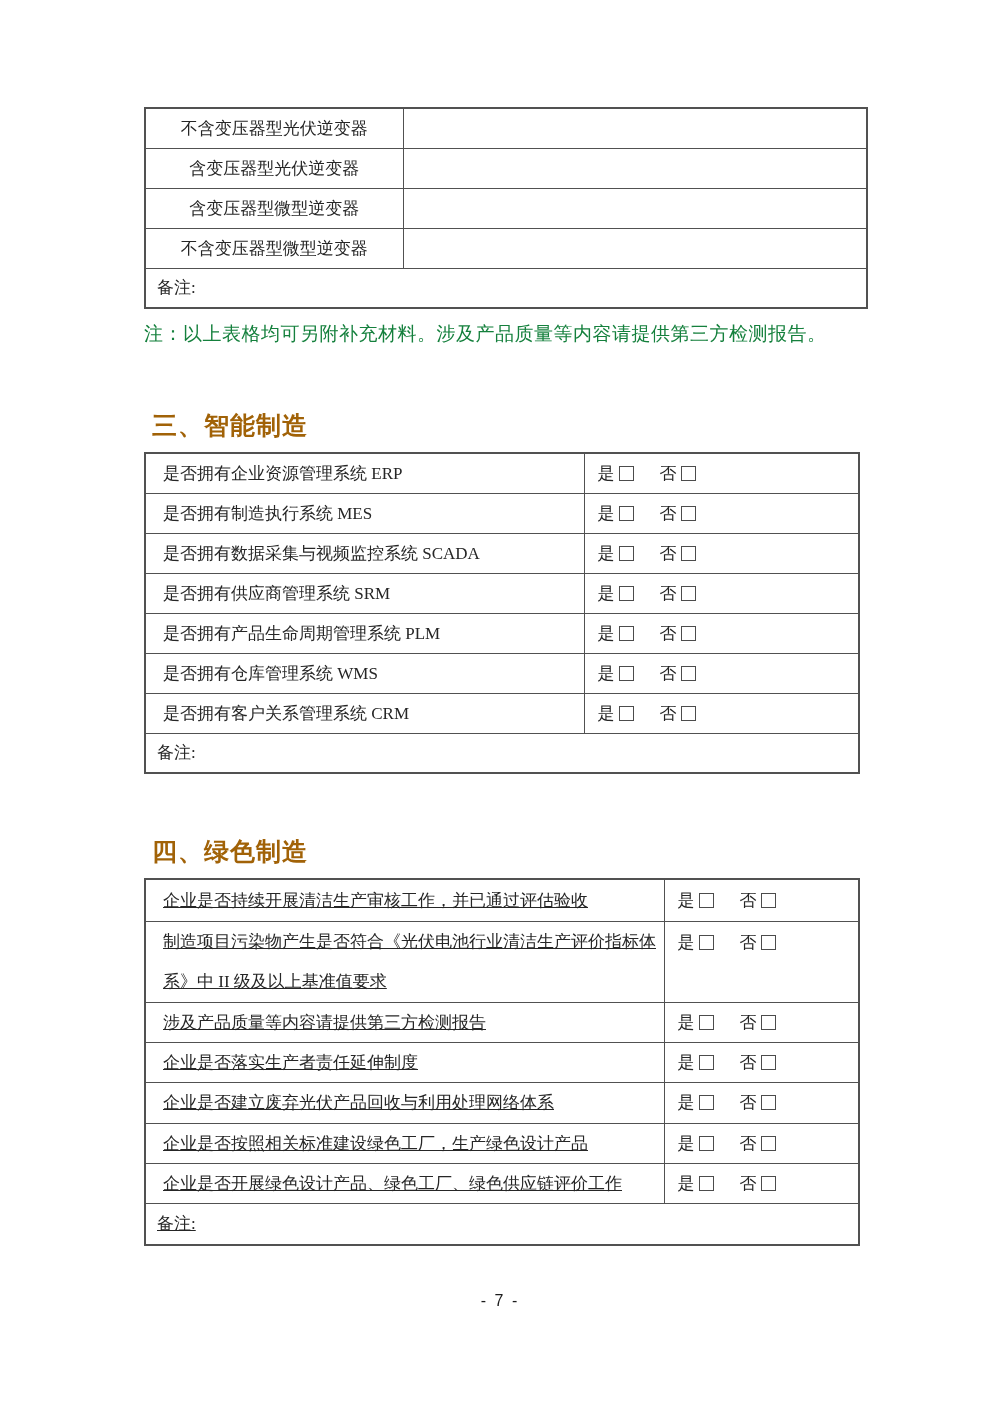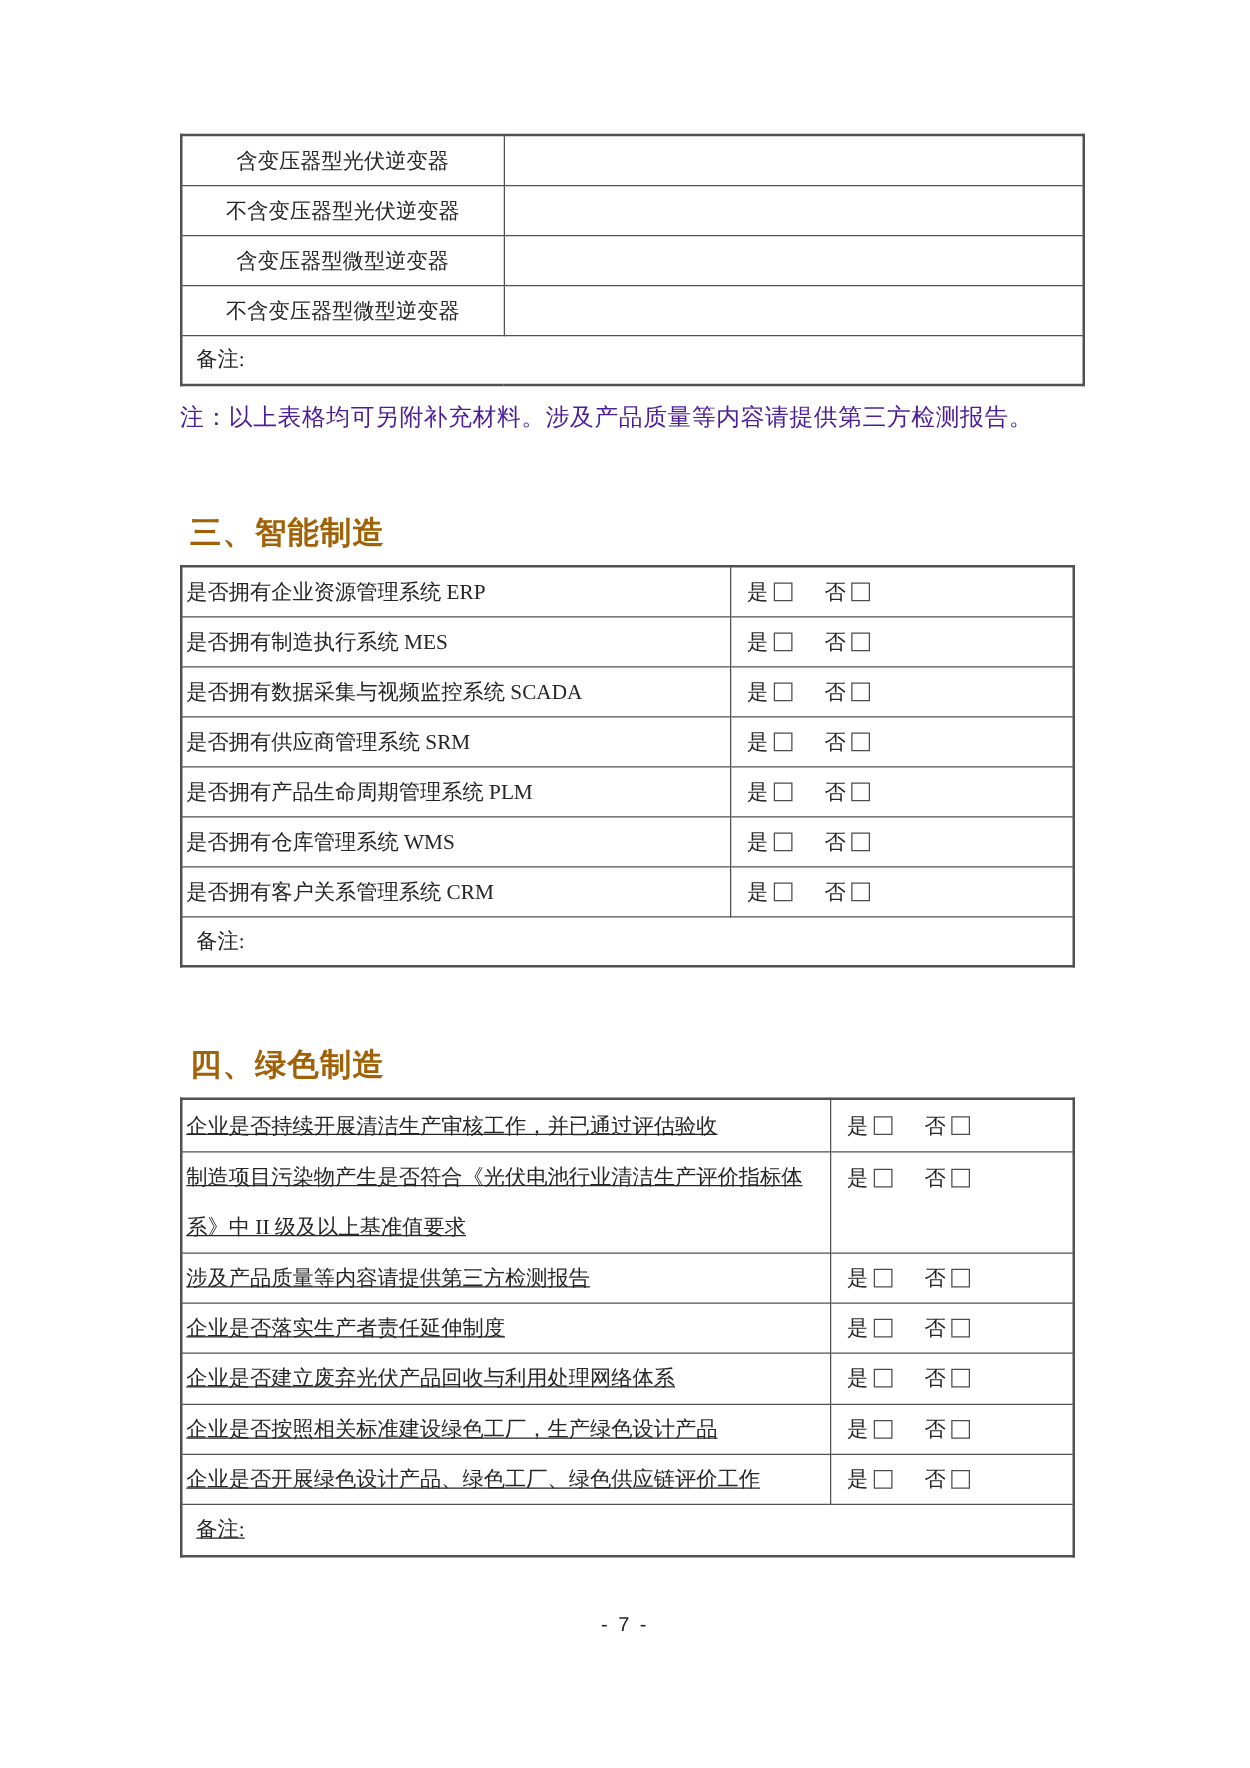--- a/index.html
+++ b/index.html
@@ -24,39 +24,39 @@
   
   .t1 { left:144px; top:107px; width:722px; }
   .t1 tr { height:40px; }
   .t1 td.label-cell { text-align:center; }
   .t1 td.value-cell { }
   .remark-cell { text-align:left; padding-left:11px; }
 
   
   .note {
     position:absolute; left:144px; top:321px; width:740px;
-    font-size:19px; margin:0; letter-spacing:0.5px; color:#4c1d95;
+    font-size:19px; margin:0; letter-spacing:0.5px; color:#15803d;
   }
 
   
   .section-heading {
     position:absolute; left:152px; margin:0;
     font-family:"Liberation Sans","DejaVu Sans",sans-serif;
     font-weight:700; font-size:25px; color:#a16207; letter-spacing:1px;
   }
   .h-smart { top:409px; }
   .h-green { top:835px; }
 
   
   .t2 { left:144px; top:452px; width:714px; }
   .t3 { left:144px; top:878px; width:714px;text-decoration:underline; }
   .t2 tr, .t3 tr { height:40px; }
   .t3 tr.tall { height:80px; }
   .t3 tr.last { height:42px; }
-  td.q { padding-left:3px; }
+  td.q { padding-left:17px; }
   .t3 tr.tall td.q { line-height:40px; padding-right:6px; }
   .t3 tr.tall td.a { vertical-align:top; padding-top:9px; }
   td.a { padding-left:13px; white-space:nowrap; }
 
   .opt { display:inline-block; }
   .opt + .opt { margin-left:26px; }
   .box {
     display:inline-block; width:15px; height:15px;
     border:1px solid #4c4c4c; margin-left:4px; vertical-align:-2px;
     background:#ffffff;
@@ -74,25 +74,25 @@
 
 <div class="page">
 
   <table class="t1">
     <colgroup>
         <col style="width:258px">
         <col style="width:464px">
       </colgroup>
     <tbody>
         <tr>
+      <td class="label-cell">不含变压器型光伏逆变器</td>
+      <td class="value-cell"></td>
+    </tr>
+    <tr>
       <td class="label-cell">含变压器型光伏逆变器</td>
-      <td class="value-cell"></td>
-    </tr>
-    <tr>
-      <td class="label-cell">不含变压器型光伏逆变器</td>
       <td class="value-cell"></td>
     </tr>
     <tr>
       <td class="label-cell">含变压器型微型逆变器</td>
       <td class="value-cell"></td>
     </tr>
     <tr>
       <td class="label-cell">不含变压器型微型逆变器</td>
       <td class="value-cell"></td>
     </tr>

